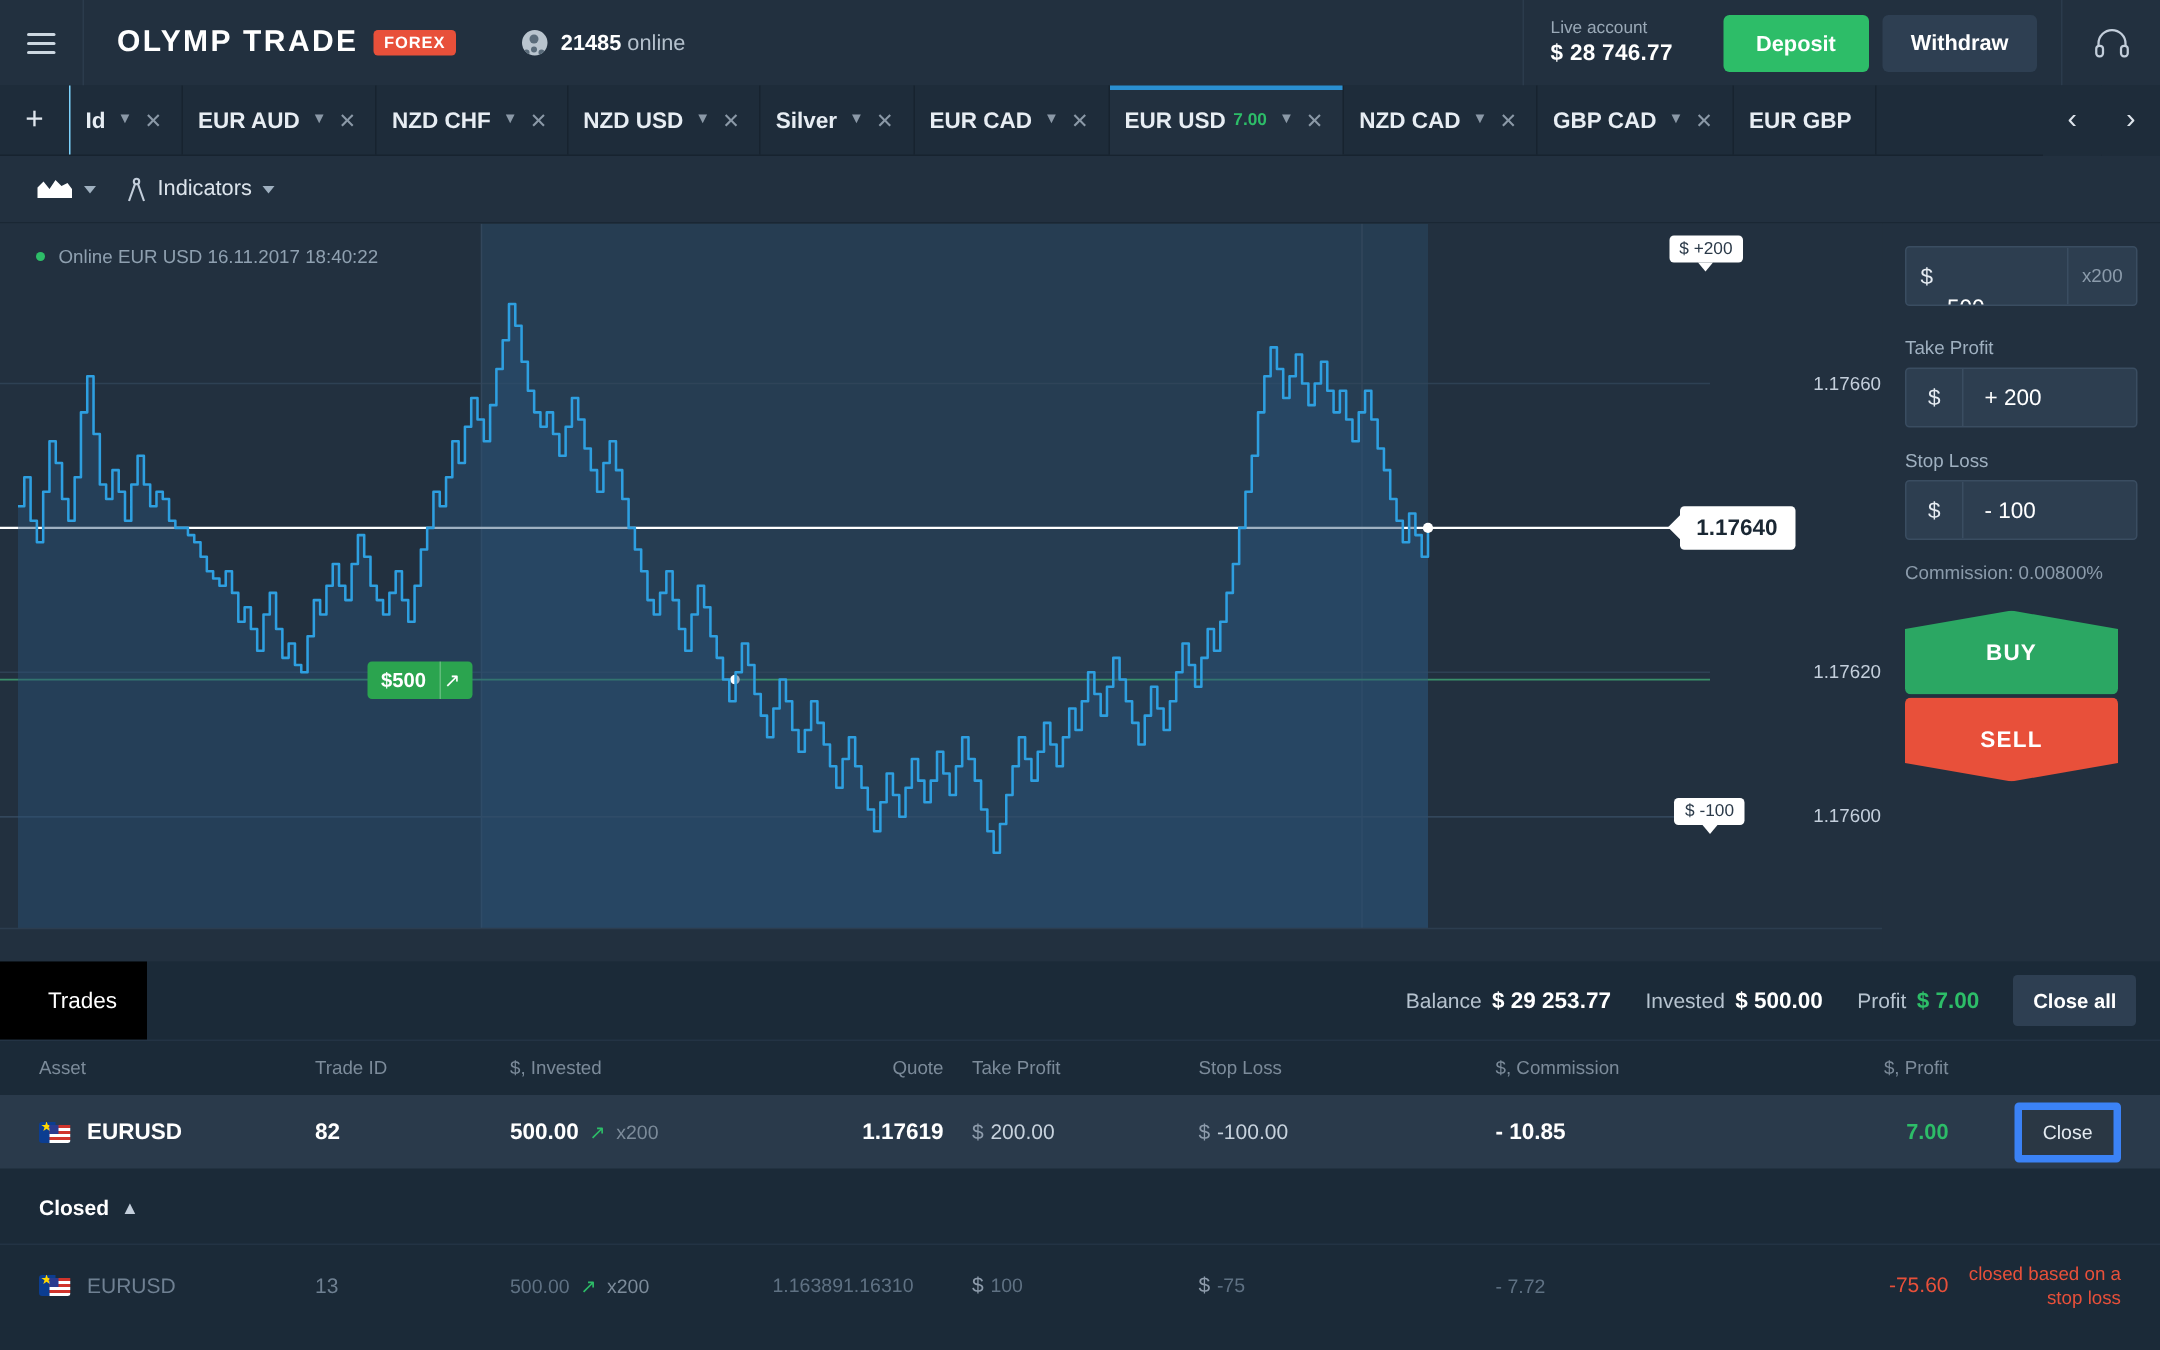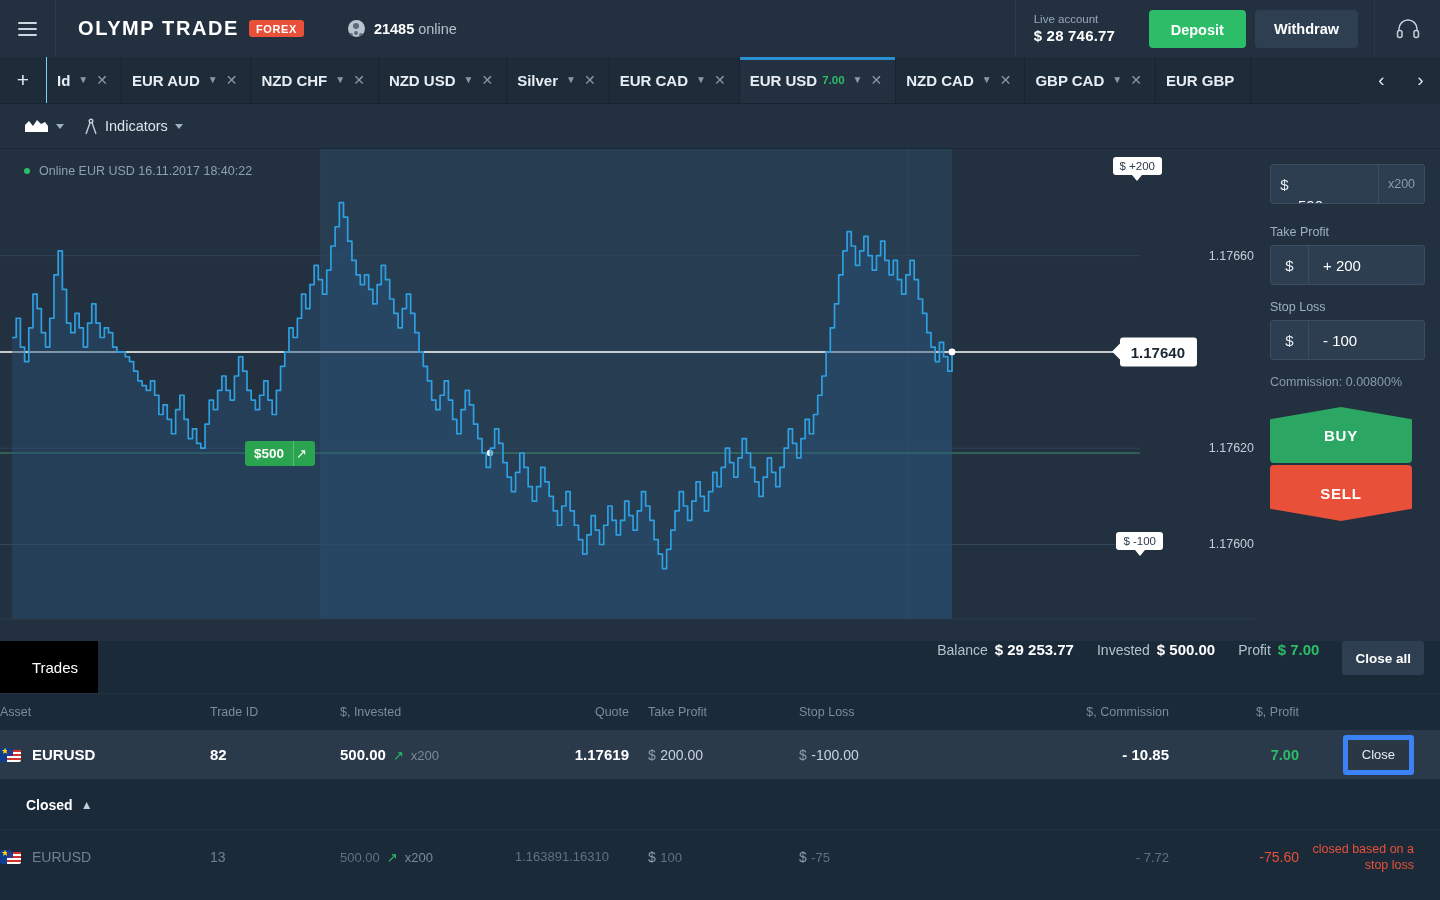--- a/index.html
+++ b/index.html
@@ -253,48 +253,48 @@
   .trades-head {
     height: 53px; display: flex; align-items: stretch;
     border-bottom: 1px solid #233344;
   }
   .trades-tab {
     width: 98px; background: #000000;
     display: flex; align-items: center; justify-content: center;
     font-size: 15px; font-weight: normal; color: #ffffff; cursor: pointer; padding-left: 12px;
   }
   .trades-summary {
-    margin-left: auto; display: flex; align-items: flex-start; gap: 23px;
+    margin-left: auto; display: flex; align-items: center; gap: 23px;
     padding-right: 16px;
   }
   .sum-item { font-size: 14px; color: #b6c3cf; }
   .sum-item b { color: #ffffff; font-weight: bold; font-size: 15px; margin-left: 3px; }
   .sum-item b.green { color: #2dbd68; }
   .btn-closeall {
     background: #2e3f52; color: #fff; border: none; border-radius: 3px;
     font-size: 13.5px; font-weight: bold; padding: 0 13px; height: 34px;
     cursor: pointer; font-family: "Liberation Sans", sans-serif;
   }
 
   .thead {
     display: flex; align-items: center; height: 36px;
     font-size: 12.5px; color: #7c8b9a;
   }
   .trow {
     display: flex; align-items: center; min-height: 50px;
     background: #2a3a4b; border-bottom: 1px solid #1b2a38;
   }
   .trow.closed-row { background: transparent; min-height: 55px; }
-  .c-asset { width: 210px; display: flex; align-items: center; gap: 11px; }
+  .c-asset { width: 210px; padding-left: 26px; display: flex; align-items: center; gap: 11px; }
   .c-id { width: 130px; }
   .c-inv { width: 175px; display: flex; align-items: baseline; gap: 7px; }
   .c-quote { width: 114px; text-align: right; }
   .c-tp { width: 170px; padding-left: 19px; }
   .c-sl { width: 198px; }
-  .c-com { width: 172px; text-align: right; }
+  .c-com { width: 172px; text-align: left; }
   .c-profit { width: 130px; text-align: right; }
   .c-act { flex: 1; display: flex; justify-content: flex-end; padding-right: 26px; }
 
   .flag {
     width: 21px; height: 14px; position: relative; border-radius: 2px; overflow: hidden;
     flex: none;
   }
   .flag .eu {
     position: absolute; left: 0; top: 0; width: 11px; height: 14px; background: #0b3d91;
   }

